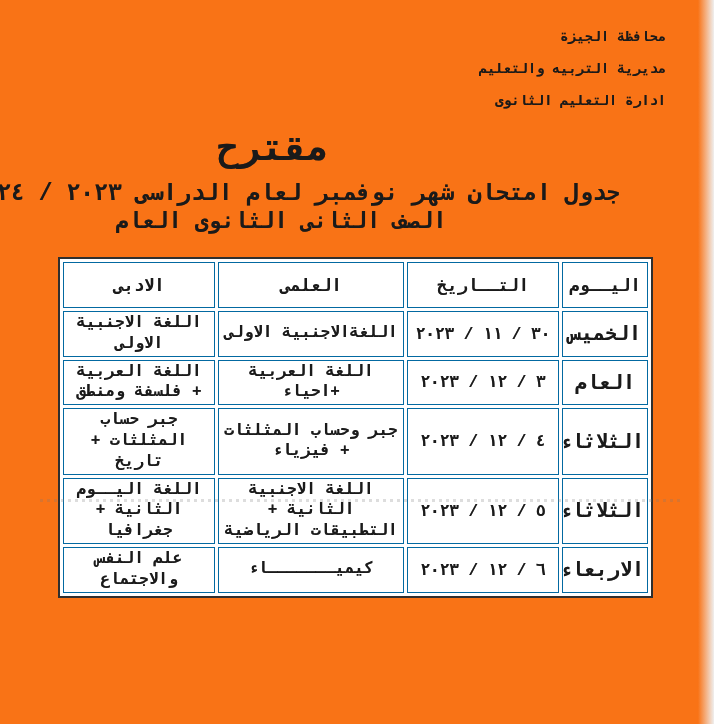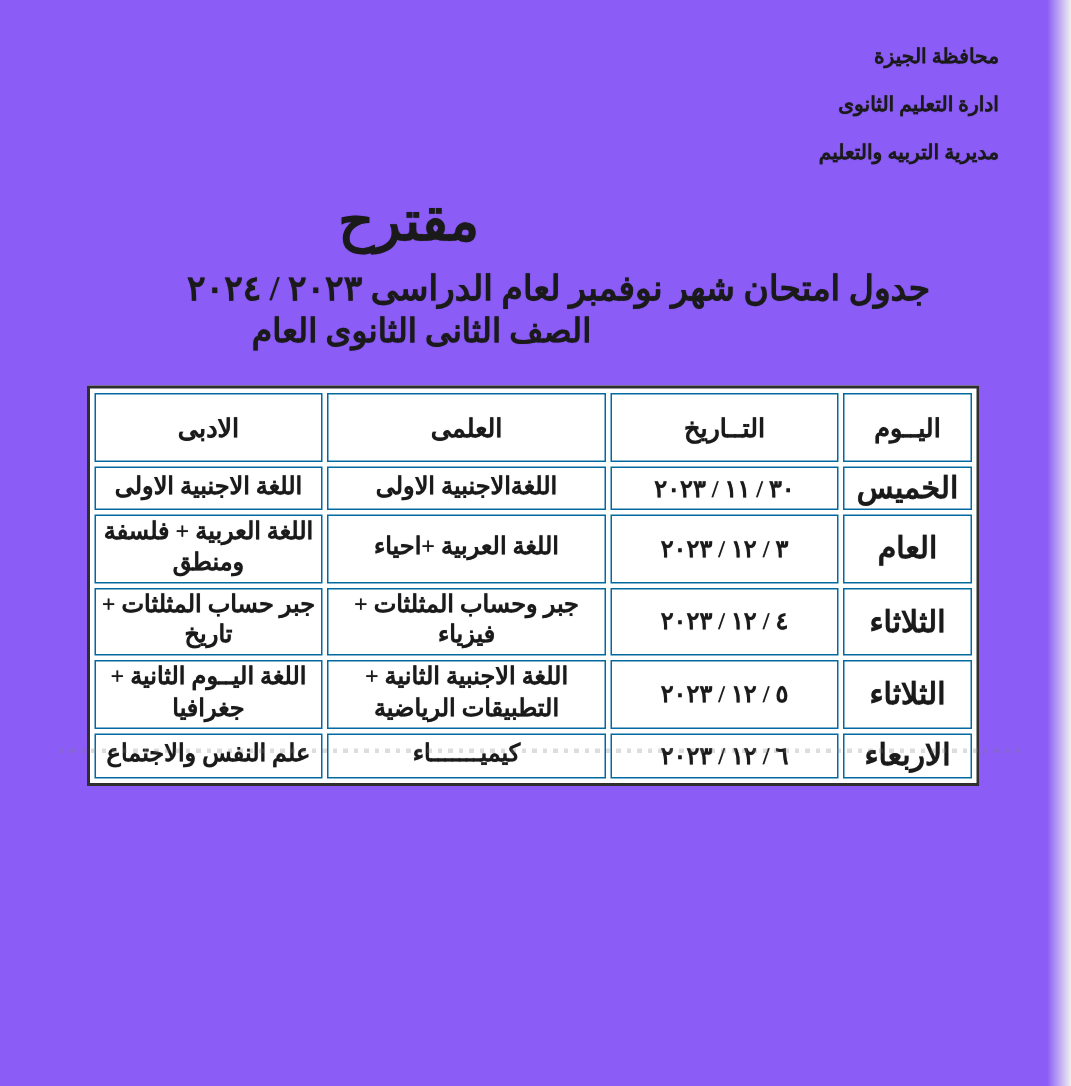--- a/index.html
+++ b/index.html
@@ -2,23 +2,23 @@
 <html lang="ar"><head>
 <meta charset="utf-8">
 <style>
   * { box-sizing: border-box; margin: 0; padding: 0; }
   html, body { background: #e8e8e8; }
   .page {
     position: relative;
     width: 714px;
     height: 724px;
     margin: 0 auto;
-    background: #8b5cf6;
+    background: #f97316;
     color: #1a1a1a;
-    font-family: Liberation Serif, serif;
+    font-family: Liberation Mono, monospace;
     font-weight: bold;
     overflow: hidden;
     direction: rtl;
     text-shadow: 0 0 0.5px rgba(20,20,20,0.55);
   }
   .scan-edge {
     position: absolute;
     top: 0; right: 0;
     width: 16px; height: 100%;
     background: linear-gradient(to left, #efefef, rgba(255,255,255,0));
@@ -94,22 +94,22 @@
   col.c-sci { width: 186px; }
   col.c-lit { width: 152px; }
 </style>
 </head>
 <body>
 
 <div class="page">
 
   <div class="letterhead">
     <div class="lh-line">محافظة الجيزة</div>
+    <div class="lh-line">مديرية التربيه والتعليم</div>
     <div class="lh-line">ادارة التعليم الثانوى</div>
-    <div class="lh-line">مديرية التربيه والتعليم</div>
   </div>
 
   <div class="doc-title">مقترح</div>
   <div class="doc-subtitle">جدول امتحان شهر نوفمبر لعام الدراسى ٢٠٢٣ / ٢٠٢٤</div>
   <div class="doc-grade">الصف الثانى الثانوى العام</div>
 
   <table class="exam-table">
     <colgroup>
       <col class="c-day">
         <col class="c-date">

